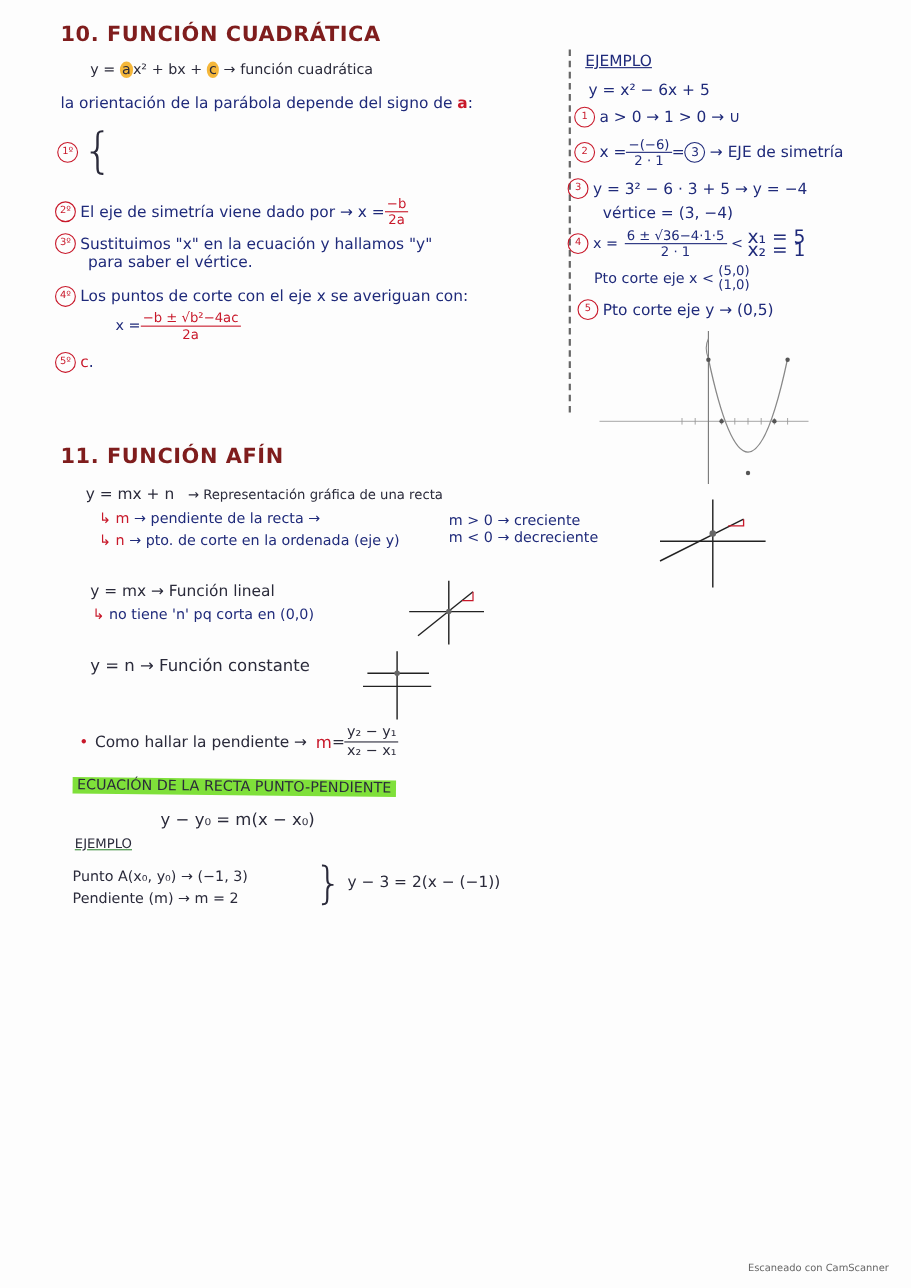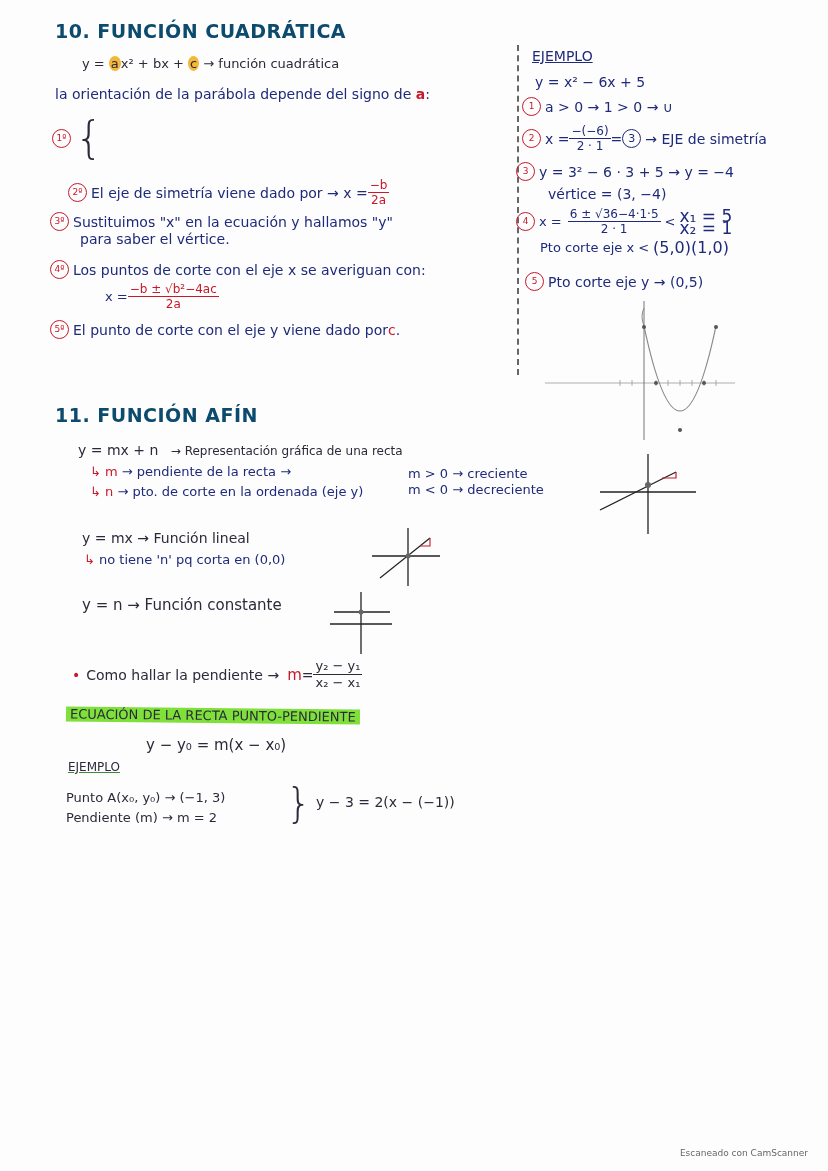--- a/index.html
+++ b/index.html
@@ -3,21 +3,21 @@
 <meta charset="utf-8">
 <style>
   html, body { margin:0; padding:0; }
   body {
     width:828px; height:1171px; position:relative; overflow:hidden;
     background:#fdfdfd;
     font-family:"DejaVu Sans", sans-serif;
     color:#1f2a6e;
   }
   .abs { position:absolute; white-space:nowrap; }
-  .title { color:#0c4a6e; font-weight:bold; font-size:19px; letter-spacing:0.5px; }
+  .title { color:#7f1d1d; font-weight:bold; font-size:19px; letter-spacing:0.5px; }
   .blue { color:#1f2a7a; }
   .dark { color:#2a2a3a; }
   .red { color:#c8182a; }
   .t13 { font-size:13px; }
   .t14 { font-size:14px; }
   .t15 { font-size:15px; }
   .t12 { font-size:12px; }
   .circ {
     display:inline-block; width:17px; height:17px; border:1.5px solid #c8182a;
     border-radius:50%; font-size:9px; text-align:center; line-height:17px;
@@ -46,21 +46,21 @@
   <span>la orientación de la parábola depende del signo de </span><span class="red" style="font-weight:bold">a</span><span>:</span>
 </div>
 
 <div class="abs" style="left:52px;top:116px;display:flex;align-items:center;">
   <span class="circ">1º</span>
   <span class="brace dark">{</span>
   <div class="t14 blue" style="line-height:26px;">
   </div>
 </div>
 
-<div class="abs t14 blue" style="left:50px;top:178px;display:flex;align-items:center;margin-left:18px;">
+<div class="abs t14 blue" style="left:50px;top:178px;display:flex;align-items:center;">
   <span class="circ">2º</span>
   <span>El eje de simetría viene dado por → x = </span>
   <span class="frac red">
     <span class="num">−b</span>
     <span>2a</span>
   </span>
 </div>
 
 <div class="abs t14 blue" style="left:50px;top:212px;">
   <div style="display:flex;align-items:center;">
@@ -77,21 +77,20 @@
 <div class="abs t13" style="left:105px;top:282px;display:flex;align-items:center;">
   <span class="blue">x = </span>
   <span class="frac red">
     <span class="num">−b ± √b²−4ac</span>
     <span>2a</span>
   </span>
 </div>
 
 <div class="abs t14 blue" style="left:50px;top:320px;display:flex;align-items:center;">
   <span class="circ">5º</span>
-  <span>El punto de corte con el eje y viene dado por </span>
     <span class="red">c</span>
     <span>.</span>
 </div>
 
 <div class="dashline"></div>
 
 <div class="abs t14 blue underline" style="left:532px;top:48px;">EJEMPLO</div>
 <div class="abs t14 blue" style="left:535px;top:74px;">y = x² − 6x + 5</div>
 
 <div class="abs t14 blue" style="left:522px;top:97px;display:flex;align-items:center;">
@@ -127,21 +126,21 @@
   <span style="margin:0 4px;">&lt;</span>
   <span style="display:flex;flex-direction:column;font-size:17px;line-height:12px;">
     <span>x₁ = 5</span>
     <span>x₂ = 1</span>
   </span>
 </div>
 
 <div class="abs t13 blue" style="left:540px;top:240px;display:flex;align-items:center;">
   <span>Pto corte eje x</span>
   <span style="margin:0 4px;">&lt;</span>
-  <span style="display:flex;flex-direction:row;font-size:16px;line-height:13px;">
+  <span style="display:flex;flex-direction:column;font-size:12px;line-height:13px;">
     <span>(5,0)</span>
     <span>(1,0)</span>
   </span>
 </div>
 
 <div class="abs t14 blue" style="left:525px;top:272px;display:flex;align-items:center;">
   <span class="circ">5</span>
   <span>Pto corte eje y → (0,5)</span>
 </div>
 

